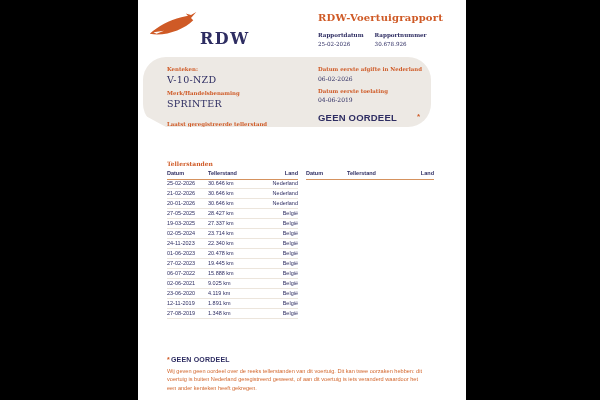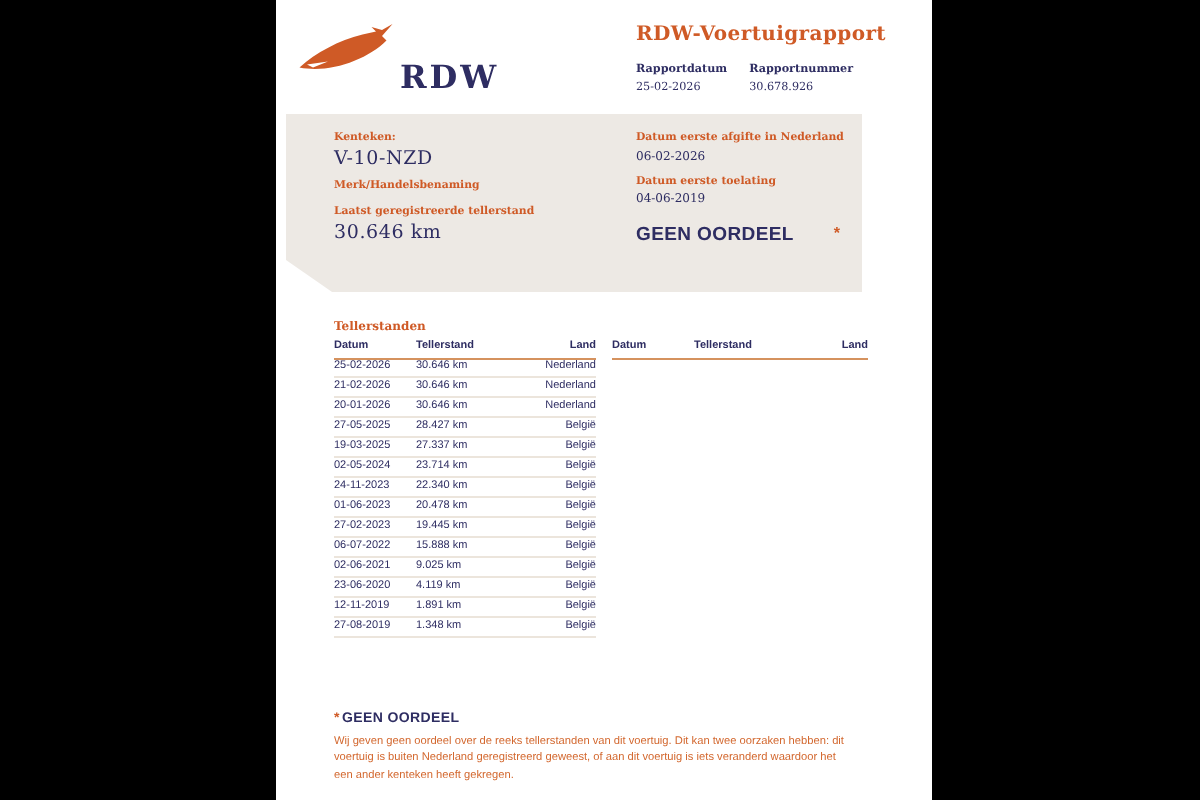--- a/index.html
+++ b/index.html
@@ -17,22 +17,22 @@
   .logo-text{position:absolute;left:62px;top:9px;font-family:"DejaVu Serif",serif;font-weight:bold;
              color:var(--navy);font-size:16px;letter-spacing:1.5px;margin-top:20px;}
   .report-title{position:absolute;left:180px;top:12px;font-family:"DejaVu Serif",serif;font-weight:bold;
              color:var(--accent-orange);font-size:10px;letter-spacing:.2px;}
   .meta{position:absolute;left:180px;top:32px;display:flex;gap:11px;font-family:"DejaVu Serif",serif;}
   .meta .pair{display:flex;flex-direction:column;}
   .meta .mlabel{font-weight:bold;color:var(--navy);font-size:5.6px;}
   .meta .mvalue{color:var(--navy);font-size:5.6px;margin-top:2.5px;}
 
   
-  .card{position:absolute;left:5px;top:57px;width:288px;height:89px;background:var(--card-bg);
-        clip-path:polygon(0 0,100% 0,100% 100%,8% 100%,0 82%);}
+  .card{position:absolute;left:5px;top:57px;width:288px;height:70px;background:var(--card-bg);
+        clip-path:polygon(0 0,100% 0,100% 100%,8% 100%,0 82%);border-radius:23px;}
   .card .col-left{position:absolute;left:24px;top:9px;width:140px;}
   .card .col-right{position:absolute;left:175px;top:9px;width:102px;}
   .olabel{font-family:"DejaVu Serif",serif;font-weight:bold;color:var(--accent-orange);
           font-size:5.4px;white-space:nowrap;}
   .bigval{font-family:"DejaVu Serif",serif;color:var(--navy);font-size:9.5px;margin:2px 0 5px;
           letter-spacing:.3px;white-space:nowrap;}
   .bigval.tight{margin-bottom:1px;}
   .smallval{font-family:"DejaVu Serif",serif;color:var(--navy);font-size:6px;margin:2.5px 0 6px;}
   .spacer{height:7px;}
   .verdict-row{display:flex;justify-content:space-between;align-items:flex-start;margin-top:9px;}
@@ -78,20 +78,21 @@
       <span class="mlabel">Rapportnummer</span>
       <span class="mvalue">30.678.926</span>
     </div>
   </div>
 
   <div class="card">
     <div class="col-left">
       <div class="olabel">Kenteken:</div>
       <div class="bigval">V-10-NZD</div>
       <div class="olabel">Merk/Handelsbenaming</div>
+      <div class="bigval">SPRINTER</div>
       <div class="spacer"></div>
       <div class="olabel">Laatst geregistreerde tellerstand</div>
       <div class="bigval">30.646 km</div>
     </div>
     <div class="col-right">
       <div class="olabel">Datum eerste afgifte in Nederland</div>
       <div class="smallval">06-02-2026</div>
       <div class="olabel">Datum eerste toelating</div>
       <div class="smallval">04-06-2019</div>
       <div class="verdict-row">

